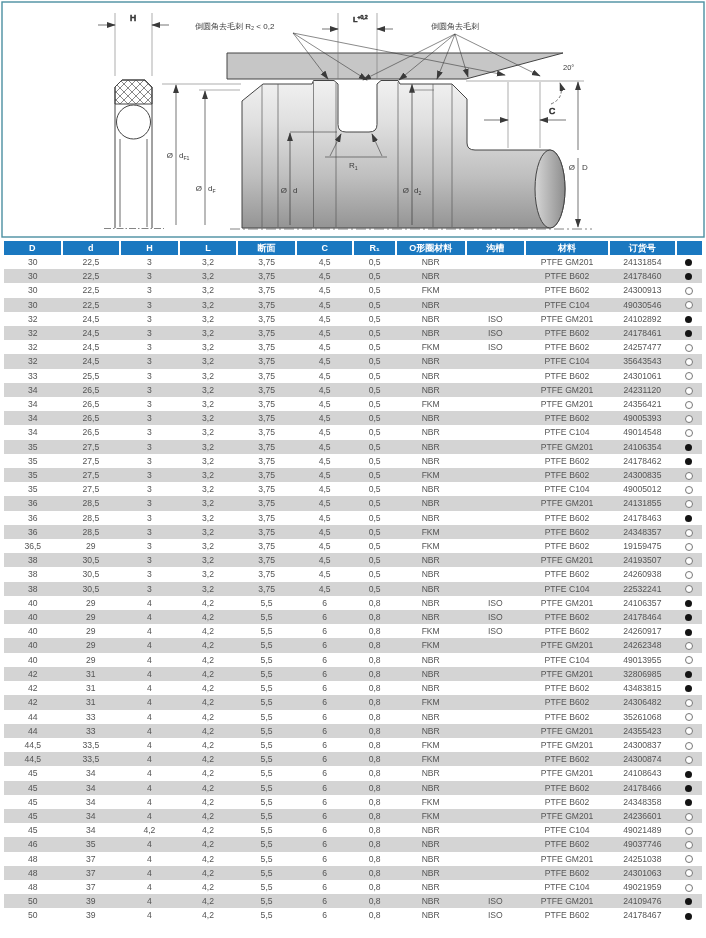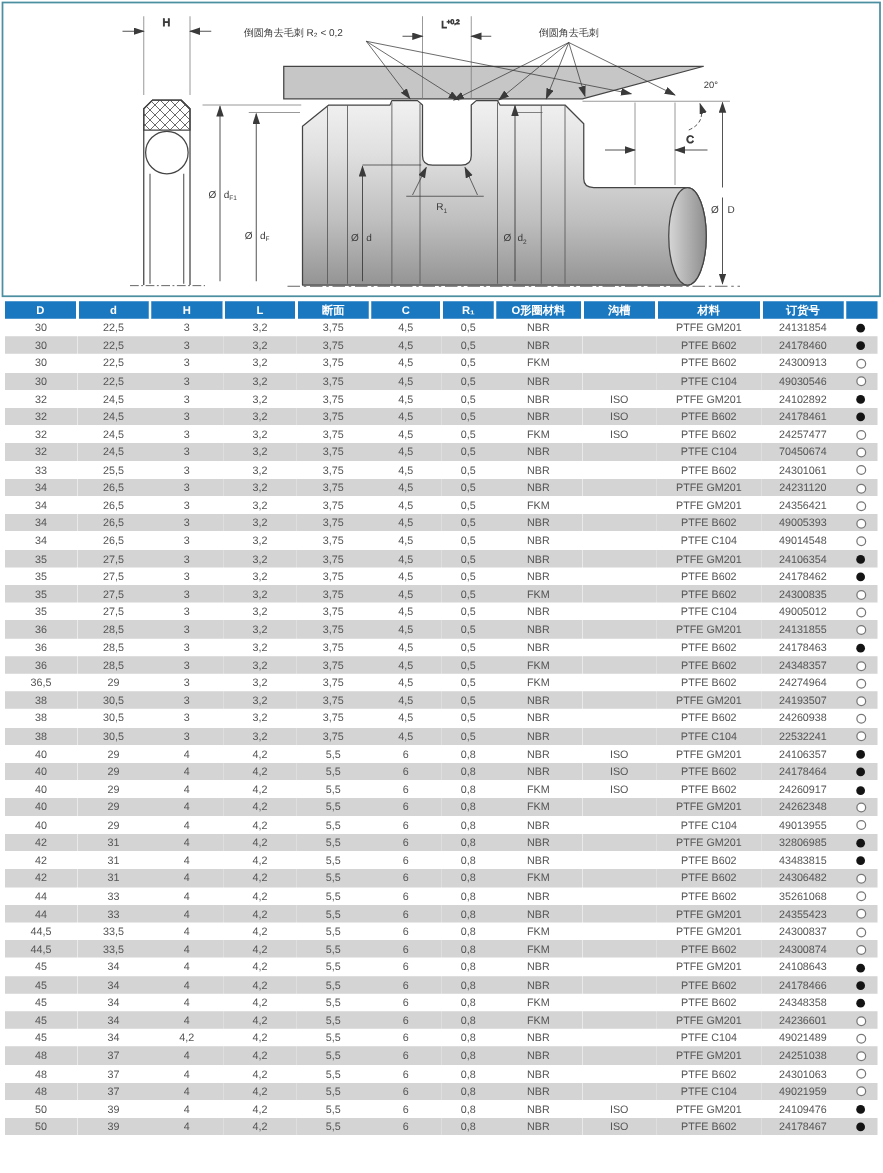--- a/index.html
+++ b/index.html
@@ -293,21 +293,21 @@
           <td>32</td>
           <td>24,5</td>
           <td>3</td>
           <td>3,2</td>
           <td>3,75</td>
           <td>4,5</td>
           <td>0,5</td>
           <td>NBR</td>
           <td></td>
           <td>PTFE C104</td>
-          <td>70450674</td>
+          <td>35643543</td>
           <td><span class="dot open"></span></td>
         </tr>
         <tr>
           <td>33</td>
           <td>25,5</td>
           <td>3</td>
           <td>3,2</td>
           <td>3,75</td>
           <td>4,5</td>
           <td>0,5</td>
@@ -475,21 +475,21 @@
           <td>36,5</td>
           <td>29</td>
           <td>3</td>
           <td>3,2</td>
           <td>3,75</td>
           <td>4,5</td>
           <td>0,5</td>
           <td>FKM</td>
           <td></td>
           <td>PTFE B602</td>
-          <td>24274964</td>
+          <td>19159475</td>
           <td><span class="dot open"></span></td>
         </tr>
         <tr>
           <td>38</td>
           <td>30,5</td>
           <td>3</td>
           <td>3,2</td>
           <td>3,75</td>
           <td>4,5</td>
           <td>0,5</td>
@@ -759,20 +759,34 @@
           <td>5,5</td>
           <td>6</td>
           <td>0,8</td>
           <td>NBR</td>
           <td></td>
           <td>PTFE C104</td>
           <td>49021489</td>
           <td><span class="dot open"></span></td>
         </tr>
         <tr>
+          <td>46</td>
+          <td>35</td>
+          <td>4</td>
+          <td>4,2</td>
+          <td>5,5</td>
+          <td>6</td>
+          <td>0,8</td>
+          <td>NBR</td>
+          <td></td>
+          <td>PTFE B602</td>
+          <td>49037746</td>
+          <td><span class="dot open"></span></td>
+        </tr>
+        <tr>
           <td>48</td>
           <td>37</td>
           <td>4</td>
           <td>4,2</td>
           <td>5,5</td>
           <td>6</td>
           <td>0,8</td>
           <td>NBR</td>
           <td></td>
           <td>PTFE GM201</td>

